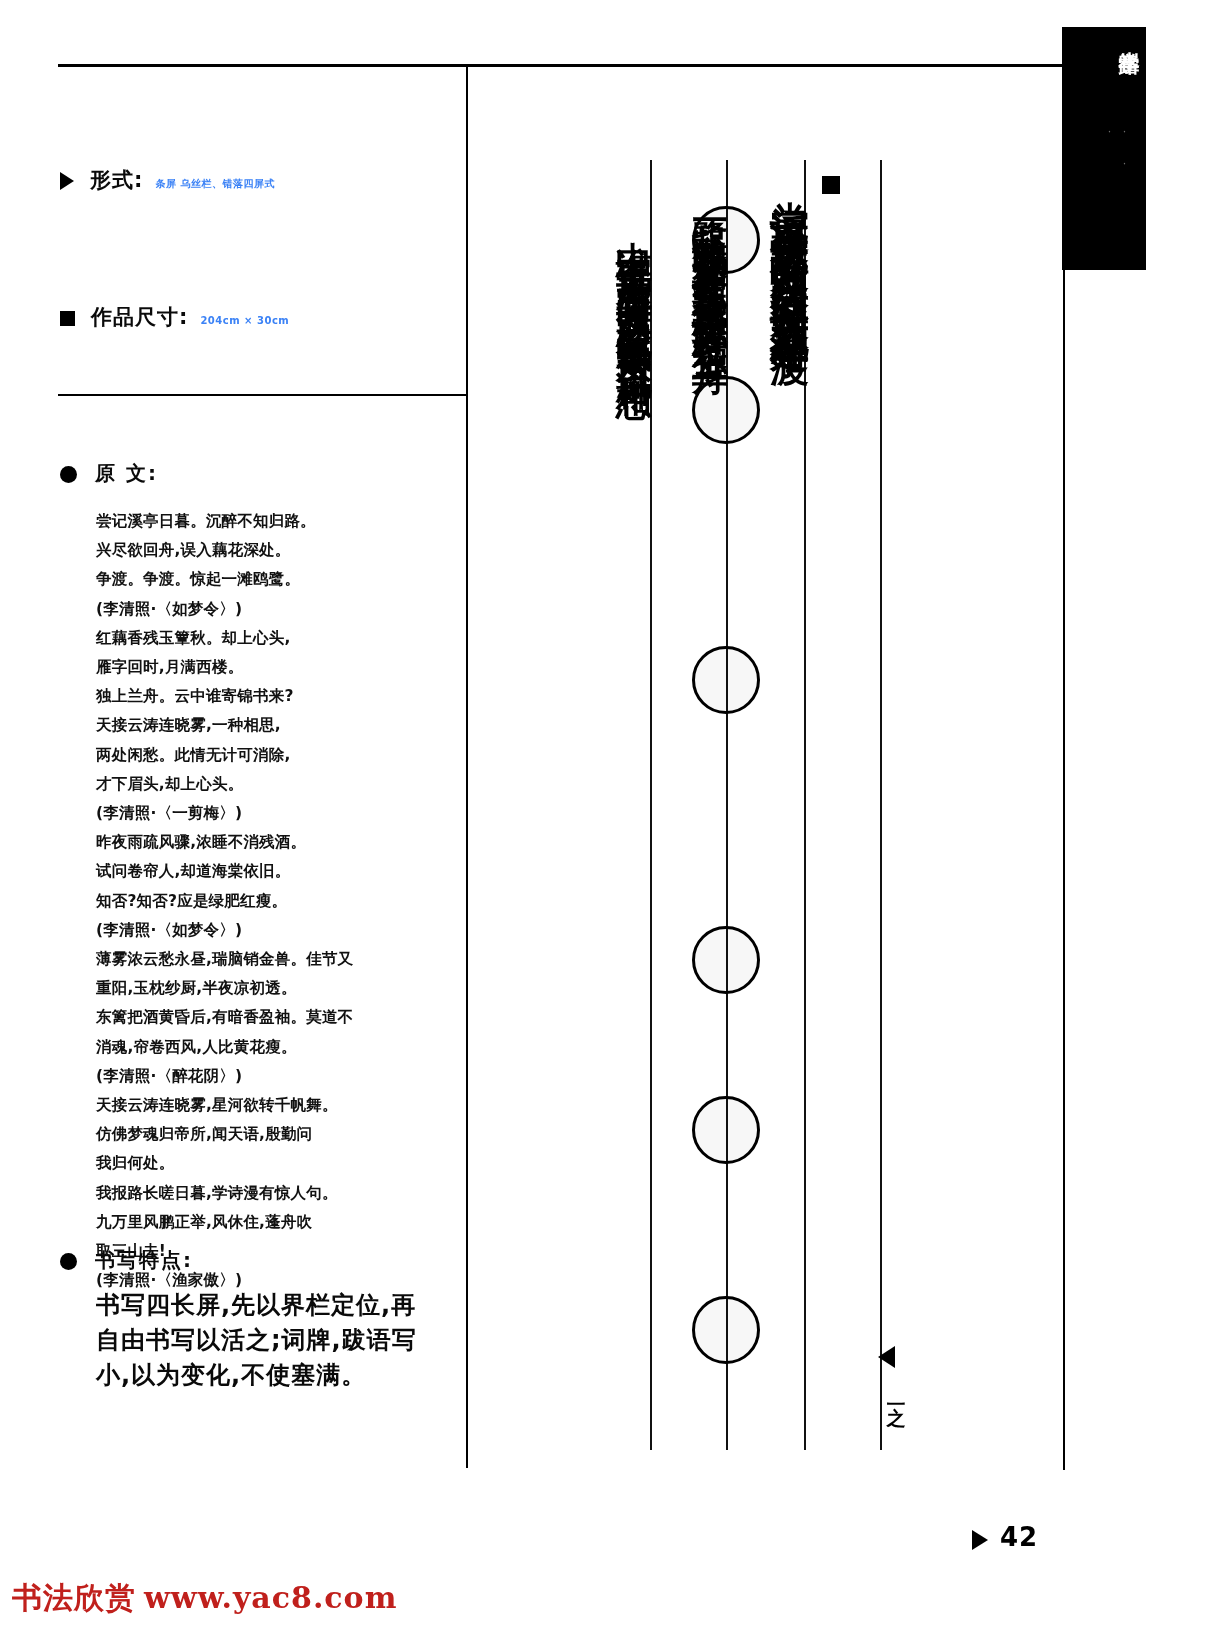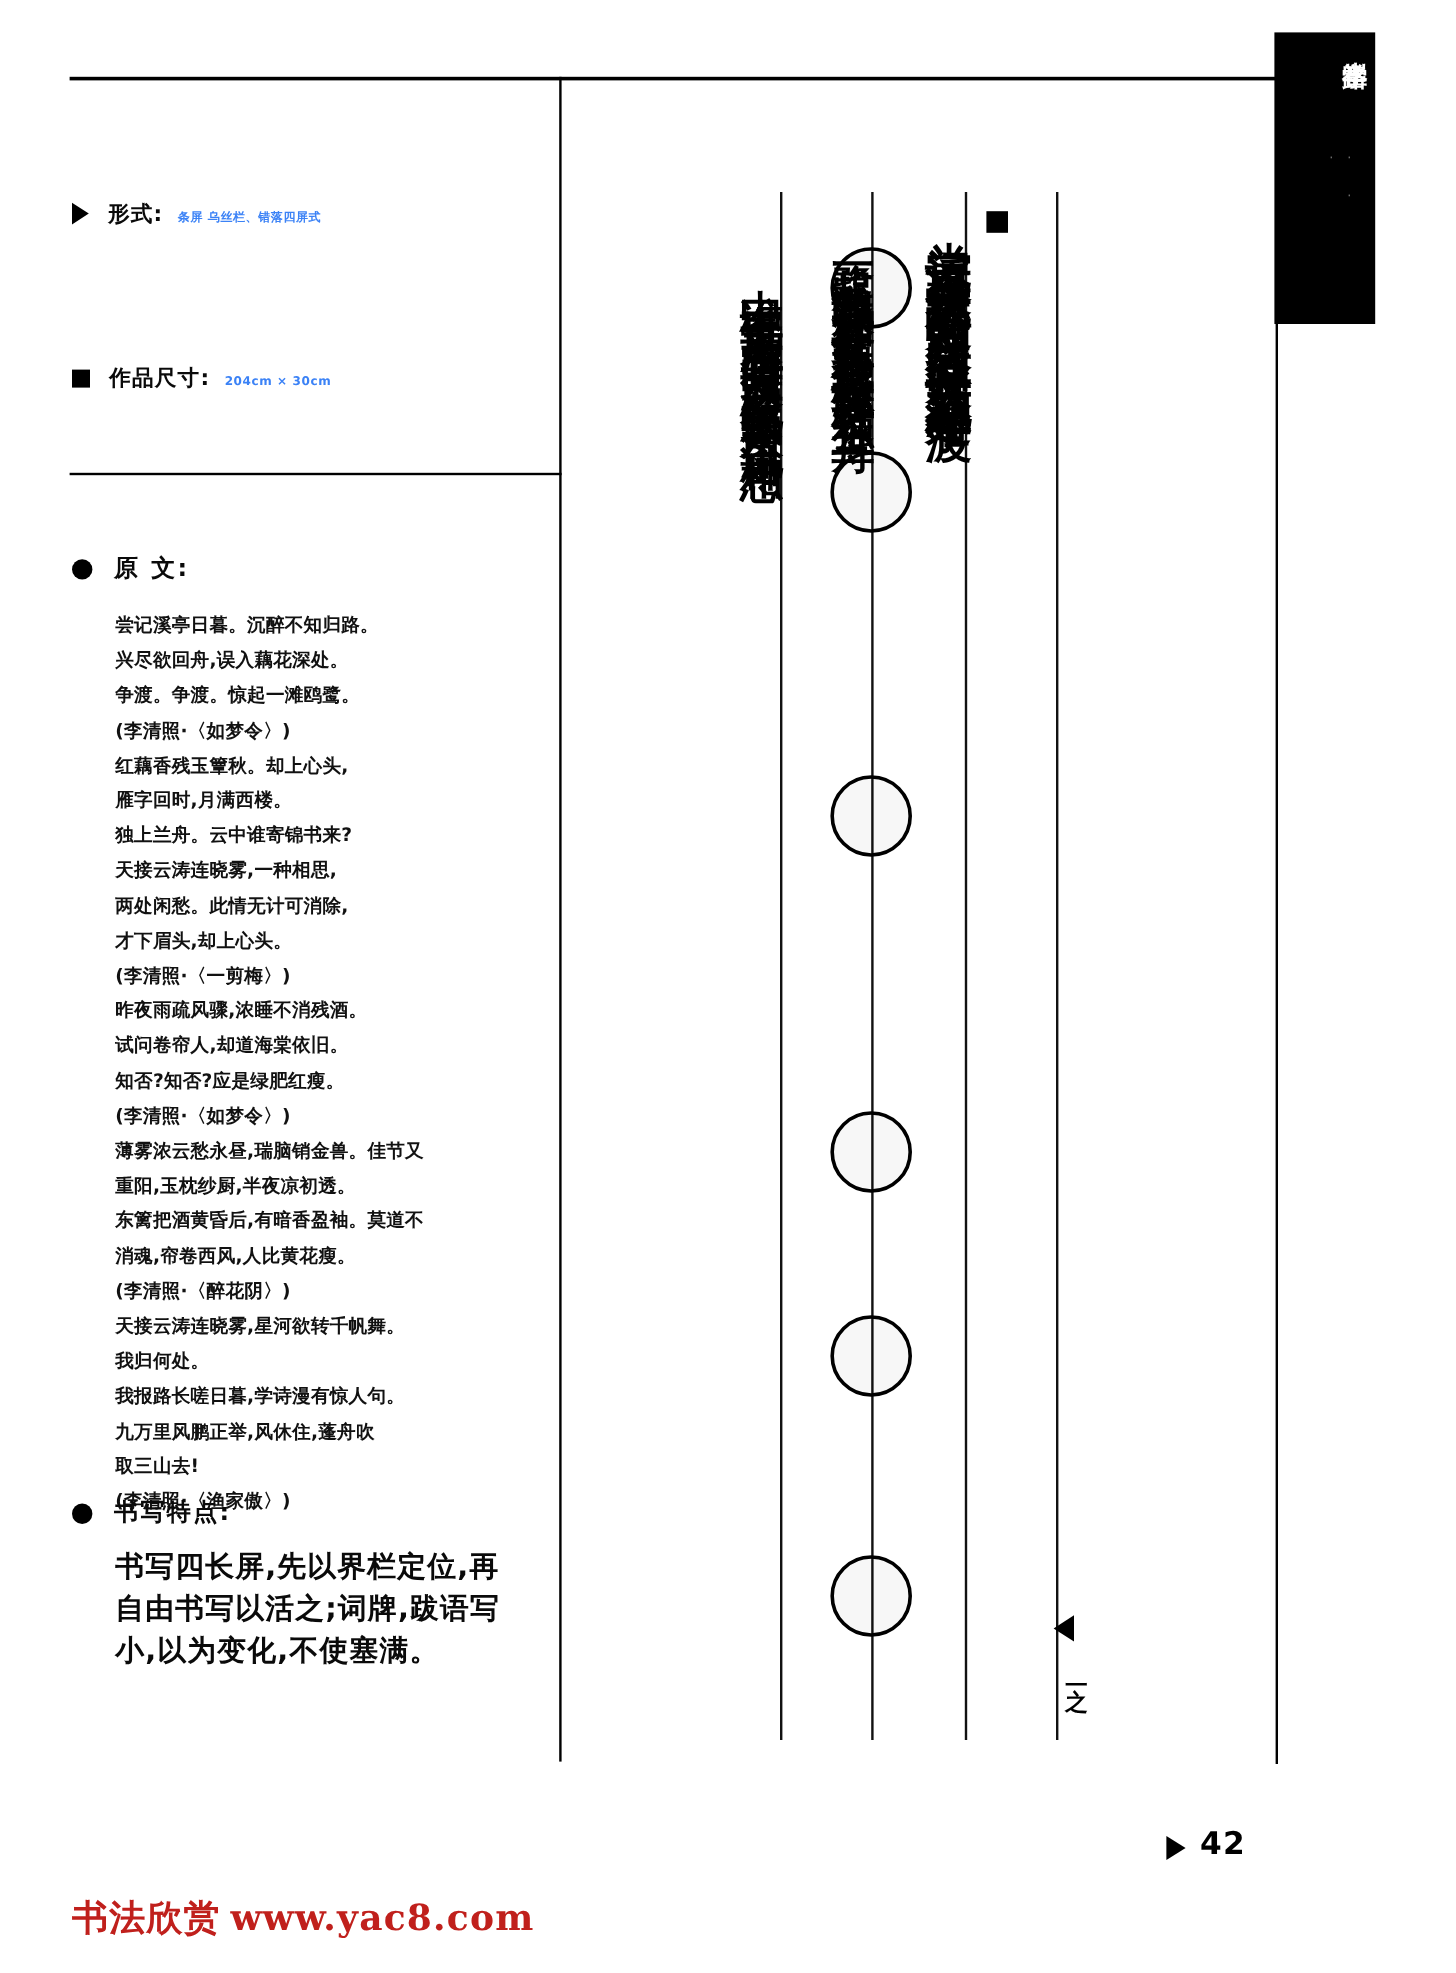--- a/index.html
+++ b/index.html
@@ -134,21 +134,21 @@
   .bullet-dot {
     width: 17px; height: 17px;
     background: #000;
     border-radius: 50%;
     margin-right: 18px;
     position: relative;
     top: 3px;
     flex: none;
   }
   .meta-label {
-    font-size: 18px;
+    font-size: 21px;
     font-weight: bold;
     letter-spacing: 1px;
     color: #0a0a0a;
     white-space: nowrap;
   }
   .meta-value {
     font-size: 10px;
     font-weight: bold;
     letter-spacing: 0.5px;
     color: #3b82f6;
@@ -283,21 +283,20 @@
   }
   .watermark {
     position: absolute;
     left: 12px;
     top: 1578px;
     color: #c0201c;
     font-size: 30px;
     font-weight: bold;
     letter-spacing: 1px;
     white-space: nowrap;
-    margin-left: 48px;
   }
   .watermark .wm-url {
     font-family: "DejaVu Serif", "Liberation Serif", serif;
     letter-spacing: 1px;
     margin-left: 8px;
   }
 </style>
 </head>
 <body>
 
@@ -349,20 +348,21 @@
       <div class="ln">昨夜雨疏风骤,浓睡不消残酒。</div>
       <div class="ln">试问卷帘人,却道海棠依旧。</div>
       <div class="ln">知否?知否?应是绿肥红瘦。</div>
       <div class="ln">(李清照·〈如梦令〉)</div>
       <div class="ln">薄雾浓云愁永昼,瑞脑销金兽。佳节又</div>
       <div class="ln">重阳,玉枕纱厨,半夜凉初透。</div>
       <div class="ln">东篱把酒黄昏后,有暗香盈袖。莫道不</div>
       <div class="ln">消魂,帘卷西风,人比黄花瘦。</div>
       <div class="ln">(李清照·〈醉花阴〉)</div>
       <div class="ln">天接云涛连晓雾,星河欲转千帆舞。</div>
+      <div class="ln">仿佛梦魂归帝所,闻天语,殷勤问</div>
       <div class="ln">我归何处。</div>
       <div class="ln">我报路长嗟日暮,学诗漫有惊人句。</div>
       <div class="ln">九万里风鹏正举,风休住,蓬舟吹</div>
       <div class="ln">取三山去!</div>
       <div class="ln">(李清照·〈渔家傲〉)</div>
     </div>
 
   <div class="section-head" style="left:60px; top:1247px;">
     <div class="bullet-dot"></div>
     <div class="section-title">书写特点:</div>

